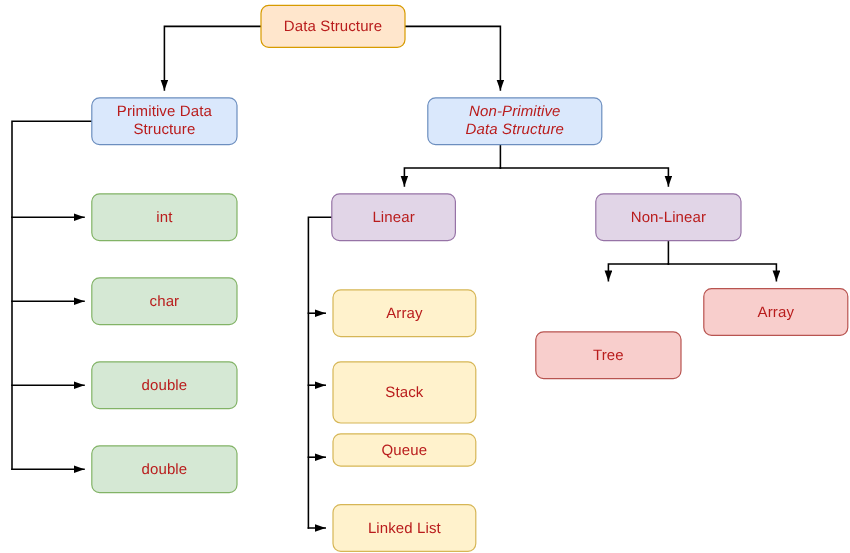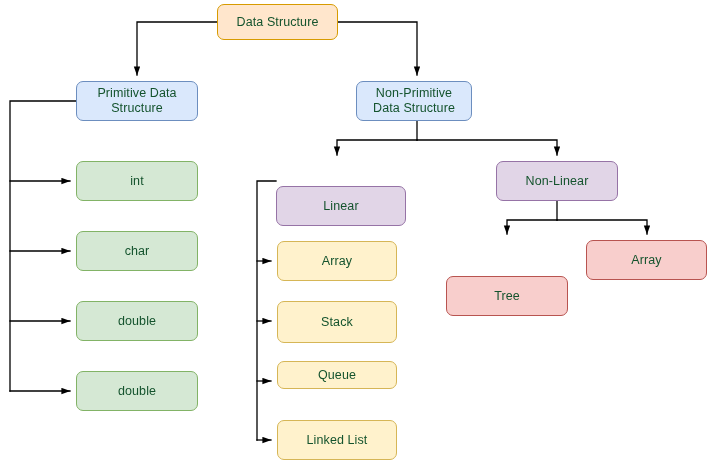--- a/index.html
+++ b/index.html
@@ -30,21 +30,21 @@
     box-sizing: border-box;
     border-width: 1px;
     border-style: solid;
     border-radius: 7px;
     display: flex;
     align-items: center;
     justify-content: center;
     text-align: center;
     font-size: 12.5px;
     line-height: 15px;
-    color: #14532d;
+    color: #b91c1c;
     letter-spacing: 0.1px;
     z-index: 2;
   }
   .node-label {
     display: block;
     white-space: pre-line;
   }
 </style>
 </head>
 <body>
@@ -85,46 +85,46 @@
     </g>
   </svg>
 
   <div class="node" style="left: 217px; top: 4px; width: 121px; height: 36px; background: rgb(255, 230, 204); border-color: rgb(215, 155, 0);">
     <span class="node-label">Data Structure</span>
   </div>
   <div class="node" style="left: 76px; top: 81px; width: 122px; height: 40px; background: rgb(218, 232, 252); border-color: rgb(108, 142, 191);">
     <span class="node-label">Primitive Data
 Structure</span>
   </div>
-  <div class="node" style="left: 356px; top: 81px; width: 116px; height: 40px; background: rgb(218, 232, 252); border-color: rgb(108, 142, 191);">
+  <div class="node" style="left: 356px; top: 81px; width: 146px; height: 40px; background: rgb(218, 232, 252); border-color: rgb(108, 142, 191); font-style: italic;">
     <span class="node-label">Non-Primitive
 Data Structure</span>
   </div>
   <div class="node" style="left: 76px; top: 231px; width: 122px; height: 40px; background: rgb(213, 232, 212); border-color: rgb(130, 179, 102);">
     <span class="node-label">char</span>
   </div>
   <div class="node" style="left: 76px; top: 161px; width: 122px; height: 40px; background: rgb(213, 232, 212); border-color: rgb(130, 179, 102);">
     <span class="node-label">int</span>
   </div>
   <div class="node" style="left: 76px; top: 301px; width: 122px; height: 40px; background: rgb(213, 232, 212); border-color: rgb(130, 179, 102);">
     <span class="node-label">double</span>
   </div>
   <div class="node" style="left: 76px; top: 371px; width: 122px; height: 40px; background: rgb(213, 232, 212); border-color: rgb(130, 179, 102);">
     <span class="node-label">double</span>
   </div>
-  <div class="node" style="left: 276px; top: 161px; width: 130px; height: 40px; background: rgb(225, 213, 231); border-color: rgb(150, 115, 166); margin-top: 25px;">
+  <div class="node" style="left: 276px; top: 161px; width: 104px; height: 40px; background: rgb(225, 213, 231); border-color: rgb(150, 115, 166);">
     <span class="node-label">Linear</span>
   </div>
   <div class="node" style="left: 496px; top: 161px; width: 122px; height: 40px; background: rgb(225, 213, 231); border-color: rgb(150, 115, 166);">
     <span class="node-label">Non-Linear</span>
   </div>
   <div class="node" style="left: 277px; top: 241px; width: 120px; height: 40px; background: rgb(255, 242, 204); border-color: rgb(214, 182, 86);">
     <span class="node-label">Array</span>
   </div>
-  <div class="node" style="left: 277px; top: 301px; width: 120px; height: 42px; background: rgb(255, 242, 204); border-color: rgb(214, 182, 86);">
+  <div class="node" style="left: 277px; top: 301px; width: 120px; height: 52px; background: rgb(255, 242, 204); border-color: rgb(214, 182, 86);">
     <span class="node-label">Stack</span>
   </div>
   <div class="node" style="left: 277px; top: 361px; width: 120px; height: 28px; background: rgb(255, 242, 204); border-color: rgb(214, 182, 86);">
     <span class="node-label">Queue</span>
   </div>
   <div class="node" style="left: 277px; top: 420px; width: 120px; height: 40px; background: rgb(255, 242, 204); border-color: rgb(214, 182, 86);">
     <span class="node-label">Linked List</span>
   </div>
   <div class="node" style="left: 446px; top: 240px; width: 122px; height: 40px; background: rgb(248, 206, 204); border-color: rgb(184, 84, 80); margin-top: 36px;">
     <span class="node-label">Tree</span>

